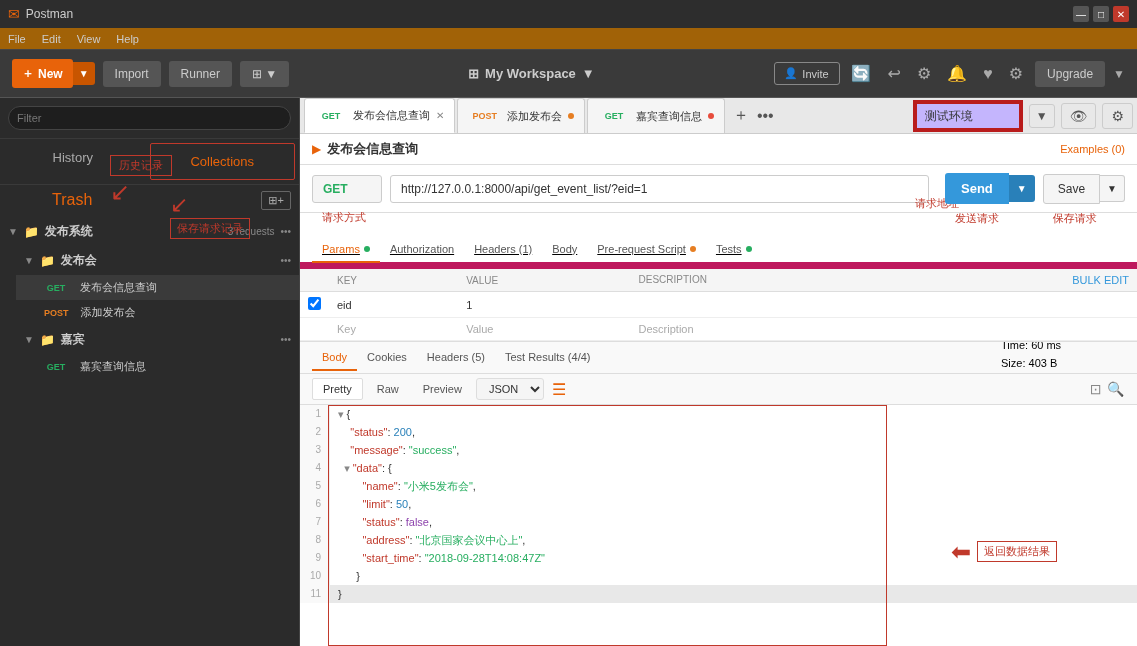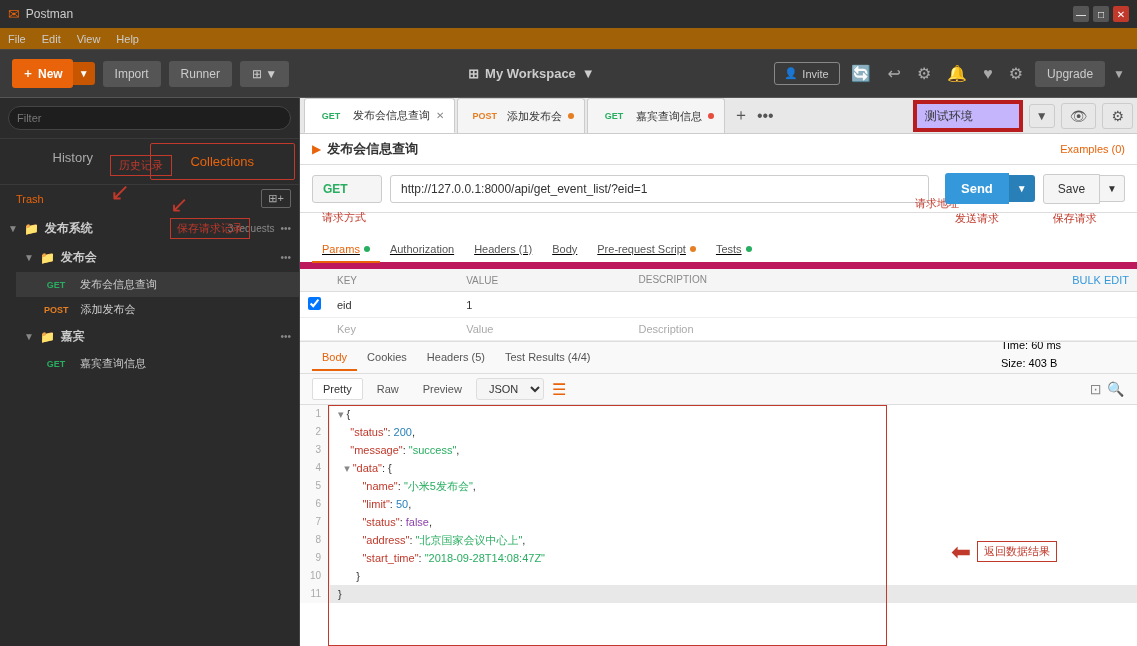--- a/index.html
+++ b/index.html
@@ -167,21 +167,21 @@
       color: #aaa;
       font-size: 13px;
       border: 1px solid transparent;
     }
     .sidebar-tab.active {
       color: #e8630a;
       border: 1px solid #c0392b;
       border-radius: 2px;
       margin: 4px;
     }
-    .trash-link { color: #e8630a; font-size: 11px; cursor: pointer; padding: 2px 8px; }
+    .trash-link { color: #e8630a; font-size: 16px; cursor: pointer; padding: 2px 8px; margin-left: 36px; }
     .sidebar-content { flex: 1; overflow-y: auto; }
     .collection-group { padding: 4px 0; }
     .collection-header {
       display: flex;
       align-items: center;
       padding: 6px 8px;
       cursor: pointer;
       color: #ccc;
       font-size: 12px;
       gap: 6px;

